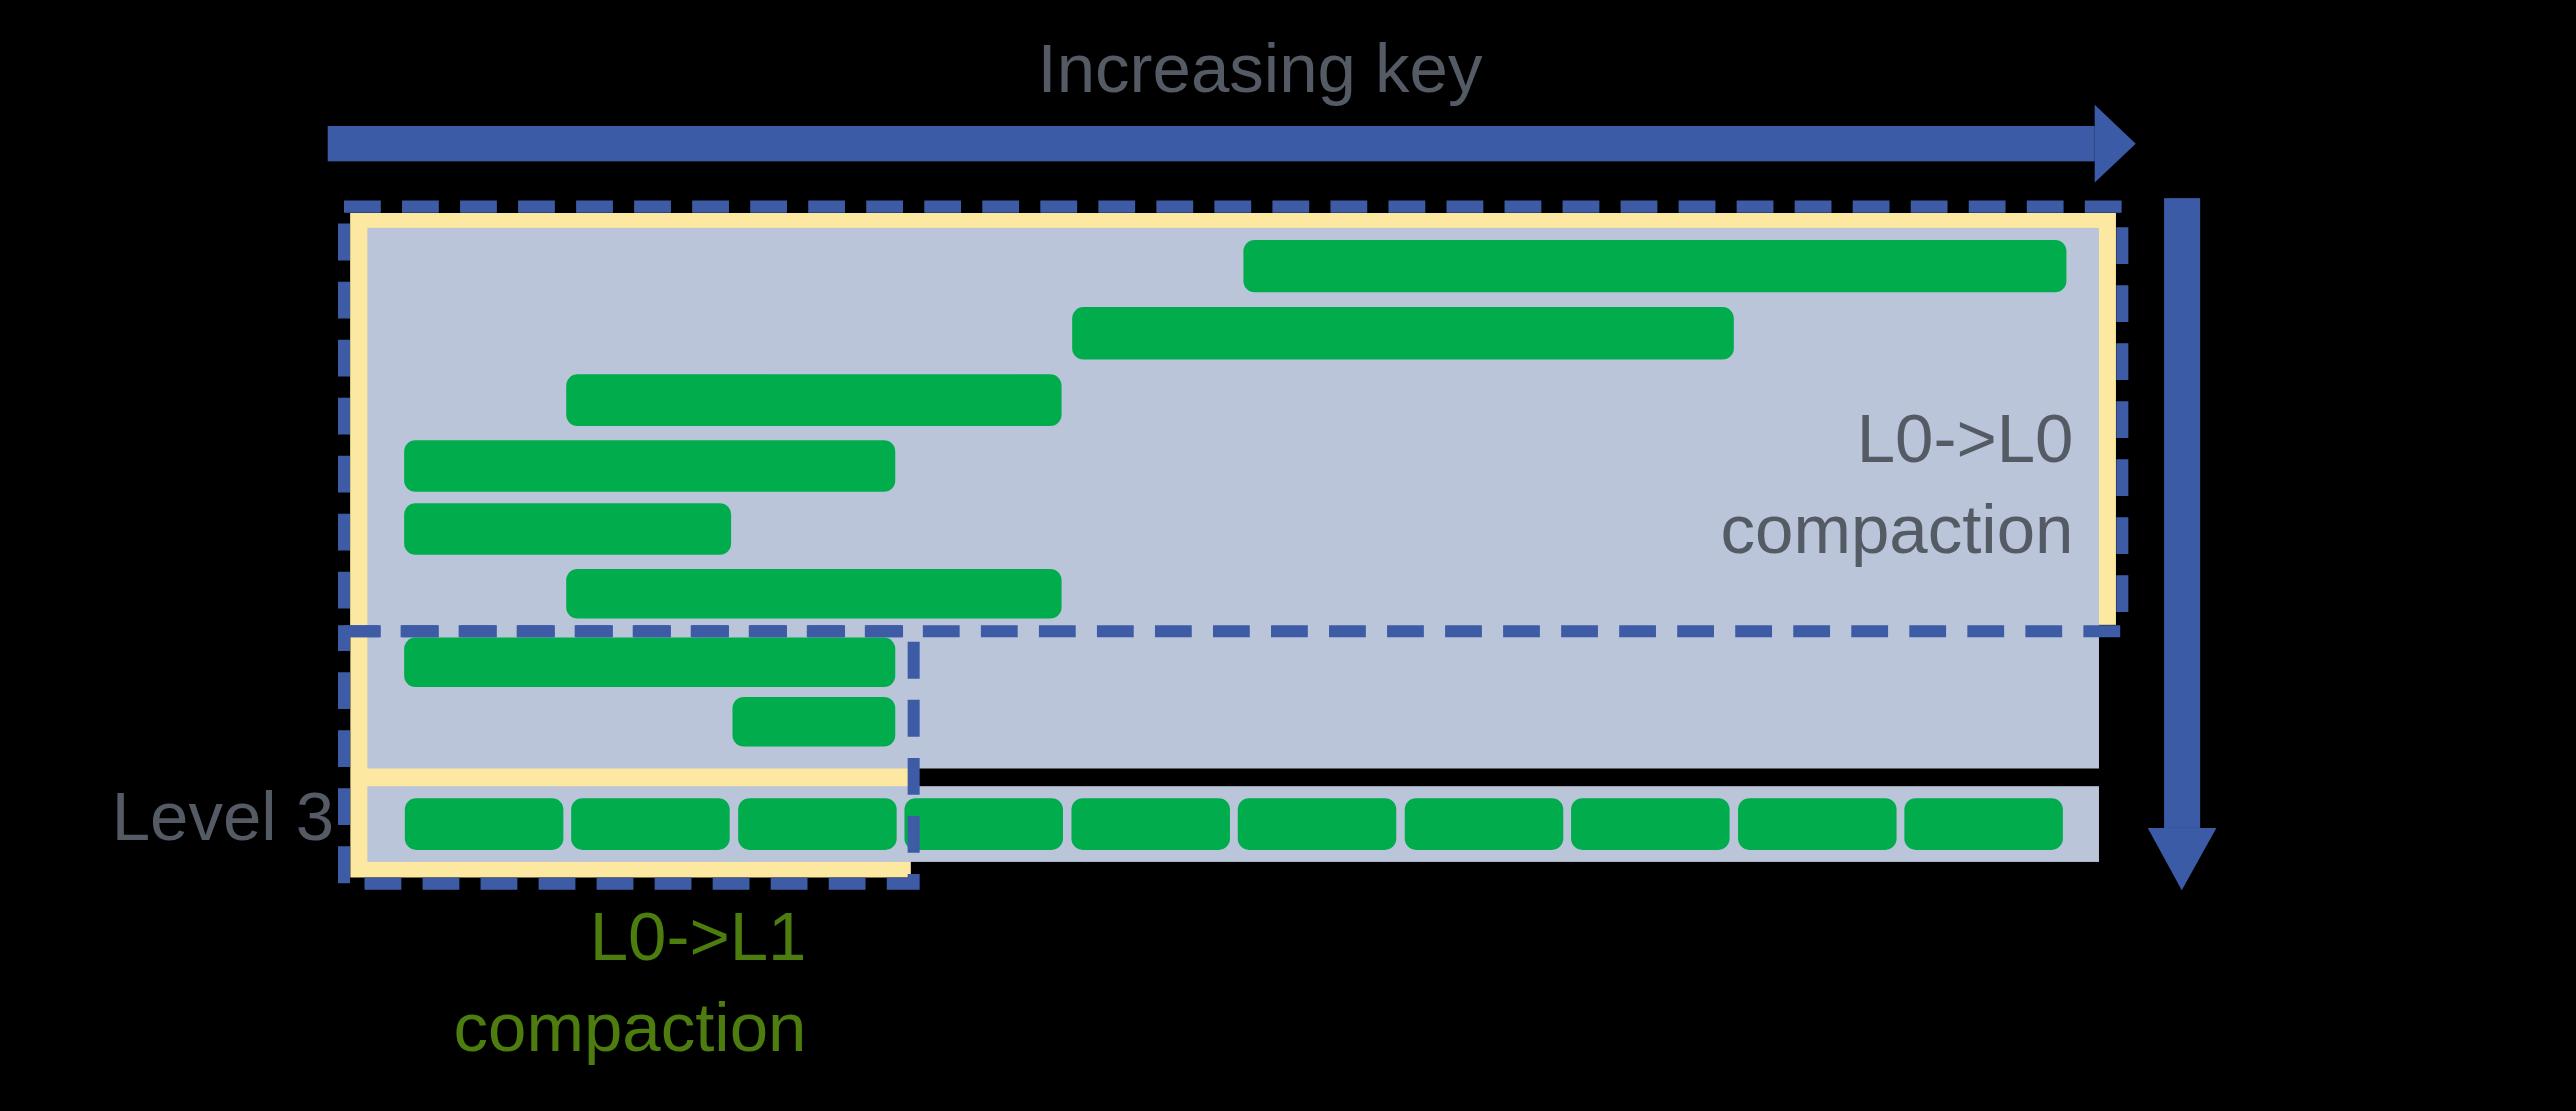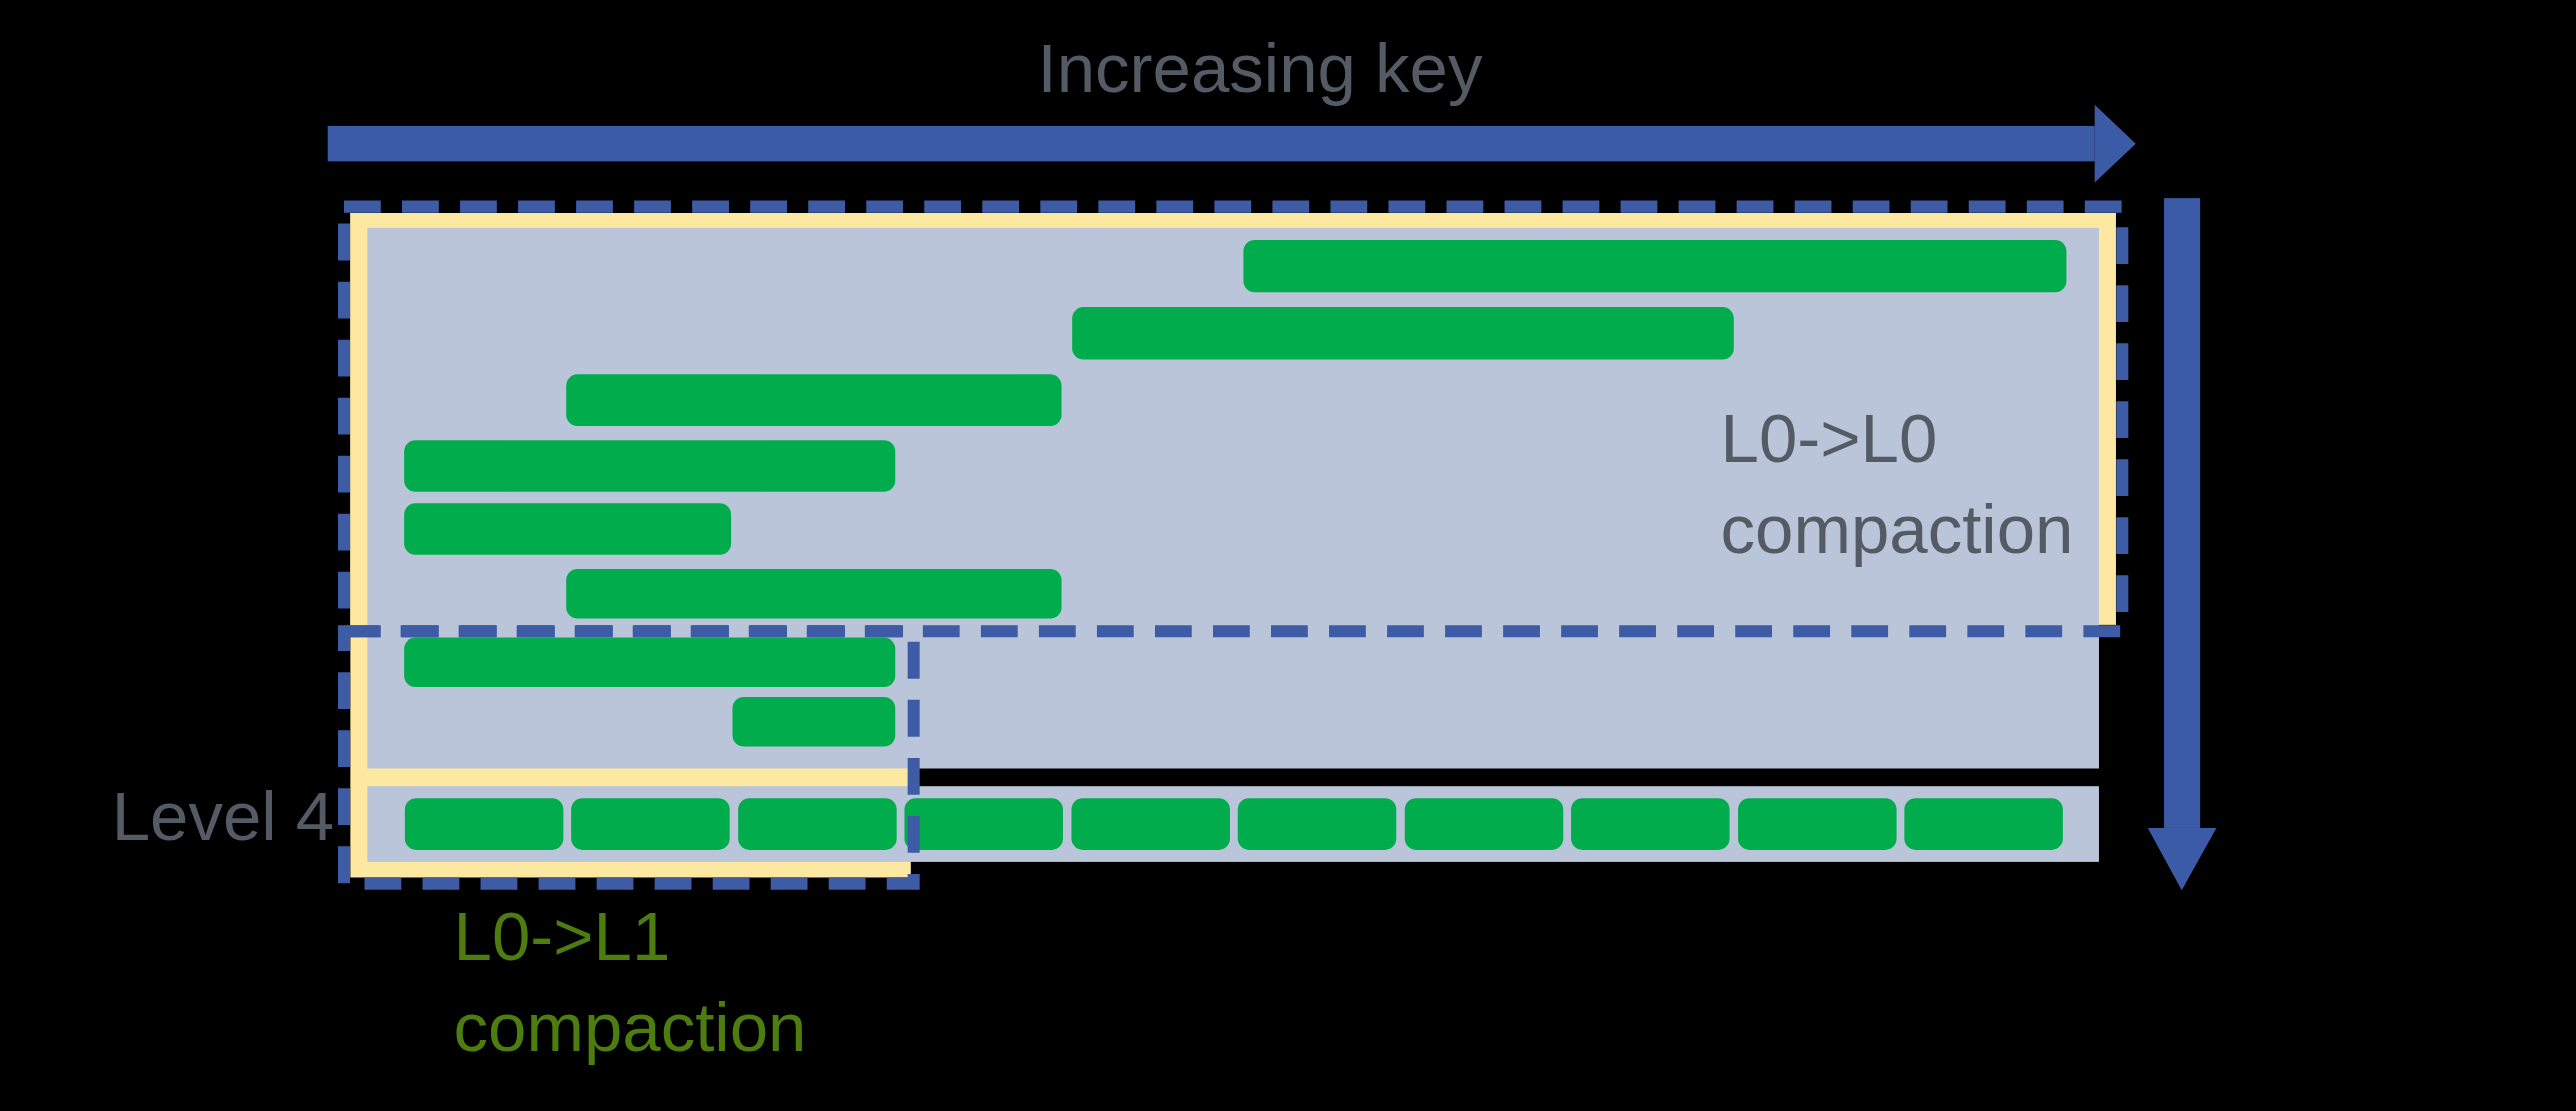--- a/index.html
+++ b/index.html
@@ -8,21 +8,21 @@
     width: 2576px;
     height: 1111px;
     background: #000;
     overflow: hidden;
     font-family: "Liberation Sans", "DejaVu Sans", sans-serif;
   }
   .stage svg { position: absolute; left: 0; top: 0; }
   .label {
     position: absolute;
     transform: translate(-50%, -50%);
-    text-align: left;
+    text-align: right;
     white-space: pre-line;
     font-size: 69px;
     line-height: 1.32;
     color: #545B64;
     user-select: none;
   }
 </style>
 </head>
 <body>
 
@@ -52,19 +52,19 @@
       <rect x="2691" y="1128" width="224" height="73" fill="#00AC4C" rx="16"></rect>
       <rect x="486" y="292" width="2513" height="600" fill="none" stroke="#3E5CA6" stroke-width="17" stroke-dasharray="52 30"></rect>
       <rect x="486" y="892" width="805" height="357" fill="none" stroke="#3E5CA6" stroke-width="17" stroke-dasharray="52 30"></rect>
       <rect x="463" y="178" width="2497" height="50" fill="#3C5BA6" rx="0"></rect>
       <polygon points="2960,148 3018,203 2960,258" fill="#3C5BA6"></polygon>
       <rect x="3058" y="280" width="51" height="890" fill="#3C5BA6" rx="0"></rect>
       <polygon points="3035,1170 3132,1170 3083,1258" fill="#3C5BA6"></polygon>
     </svg>
 
   <div class="label" style="left: 1260px; top: 69px; color: rgb(84, 91, 100);">Increasing key</div>
-  <div class="label" style="left: 223px; top: 817px; color: rgb(84, 91, 100);">Level 4</div>
+  <div class="label" style="left: 223px; top: 817px; color: rgb(84, 91, 100);">Level 3</div>
   <div class="label" style="left: 1897px; top: 484px; color: rgb(84, 91, 100);">L0-&gt;L0
 compaction</div>
   <div class="label" style="left: 630px; top: 982px; color: #4d7c0f;">L0-&gt;L1
 compaction</div>
 </div>
 
 
 </body></html>

